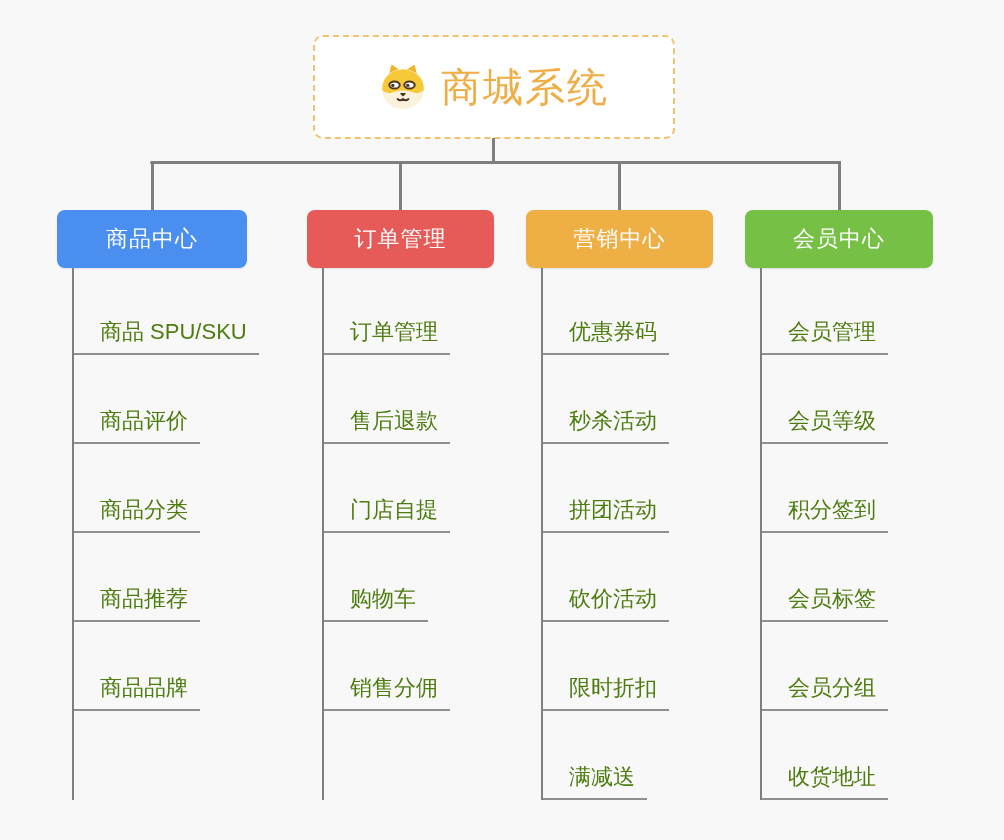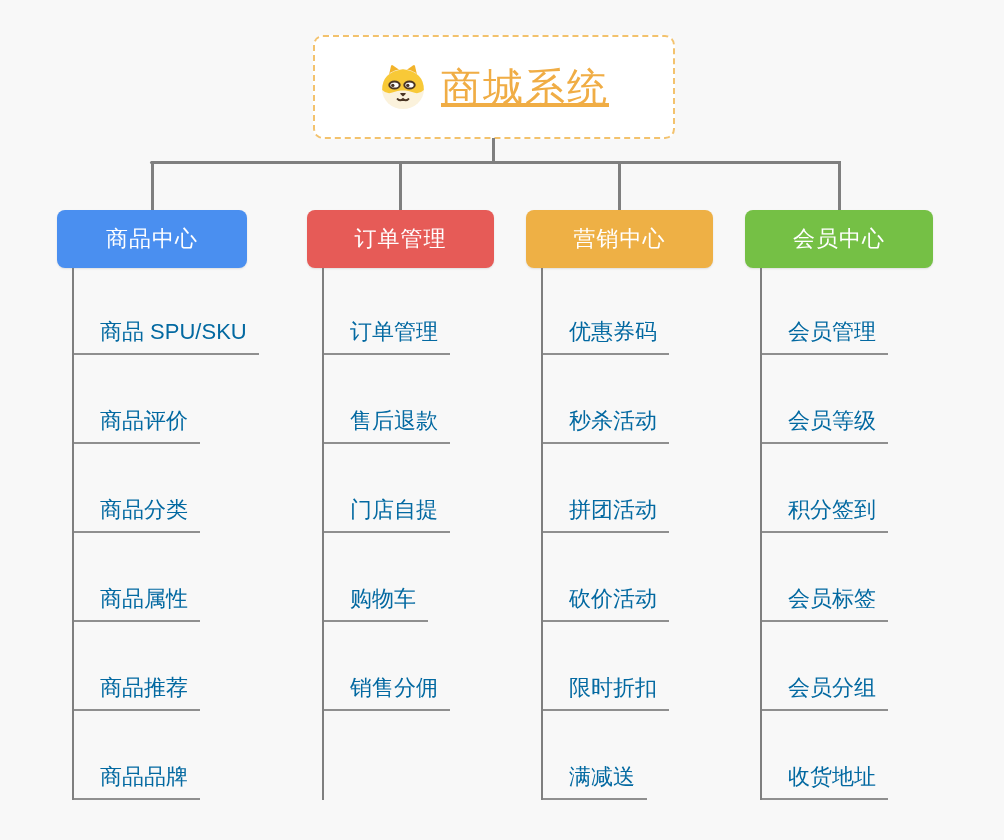--- a/index.html
+++ b/index.html
@@ -77,21 +77,21 @@
   .item {
     height: 89px;
     display: flex;
     align-items: flex-end;
   }
   .item-label {
     display: inline-block;
     padding: 0 12px 10px 28px;
     border-bottom: 2px solid #8f8f8f;
     font-size: 22px;
-    color: #0369a1;
+    color: #4d7c0f;
     line-height: 1;
     white-space: nowrap;
   }
 </style>
 </head>
 <body>
 
 <div class="canvas" style="background: rgb(248, 248, 248);">
 
   <div class="root-node" style="border-color: rgb(243, 194, 109);">
@@ -106,21 +106,21 @@
 
       <ellipse cx="15.5" cy="22" rx="5.2" ry="3.6" fill="#ffffff" stroke="#4a3524" stroke-width="2"></ellipse>
       <ellipse cx="30.5" cy="22" rx="5.2" ry="3.6" fill="#ffffff" stroke="#4a3524" stroke-width="2"></ellipse>
       <circle cx="13.8" cy="22.4" r="1.7" fill="#4a3524"></circle>
       <circle cx="28.8" cy="22.4" r="1.7" fill="#4a3524"></circle>
 
       <path d="M21.6 30 L26.4 30 Q27 30.2 26.6 30.9 L24.6 33 Q24 33.6 23.4 33 L21.4 30.9 Q21 30.2 21.6 30 Z" fill="#4a3524"></path>
 
       <path d="M18.5 36 Q21.2 38.6 24 36 Q26.8 38.6 29.5 36" fill="none" stroke="#4a3524" stroke-width="1.8" stroke-linecap="round"></path>
     </svg>
-    <span class="root-title" style="color: rgb(240, 173, 69); text-decoration: underline;">商城系统</span>
+    <span class="root-title" style="color: rgb(240, 173, 69);">商城系统</span>
   </div>
 
   <div class="connector root-drop" style="background: rgb(127, 127, 127);"></div>
   <div class="connector h-bar" style="background: rgb(127, 127, 127);"></div>
 
   <div id="branches">
   <div class="branch">
     <div class="connector branch-drop" style="left: 150.5px; background: rgb(127, 127, 127);"></div>
     <div class="branch-header" style="left: 57px; width: 190px; background: rgb(74, 143, 240);">
       <span>商品中心</span>
@@ -130,23 +130,20 @@
     <div class="item">
             <span class="item-label">商品 SPU/SKU</span>
           </div>
           <div class="item">
             <span class="item-label">商品评价</span>
           </div>
           <div class="item">
             <span class="item-label">商品分类</span>
           </div>
           <div class="item">
-            <span class="item-label">商品属性</span>
-          </div>
-          <div class="item">
             <span class="item-label">商品推荐</span>
           </div>
           <div class="item">
             <span class="item-label">商品品牌</span>
           </div>
         </div>
   </div>
 
   <div class="branch">
     <div class="connector branch-drop" style="left: 399px; background: rgb(127, 127, 127);"></div>

